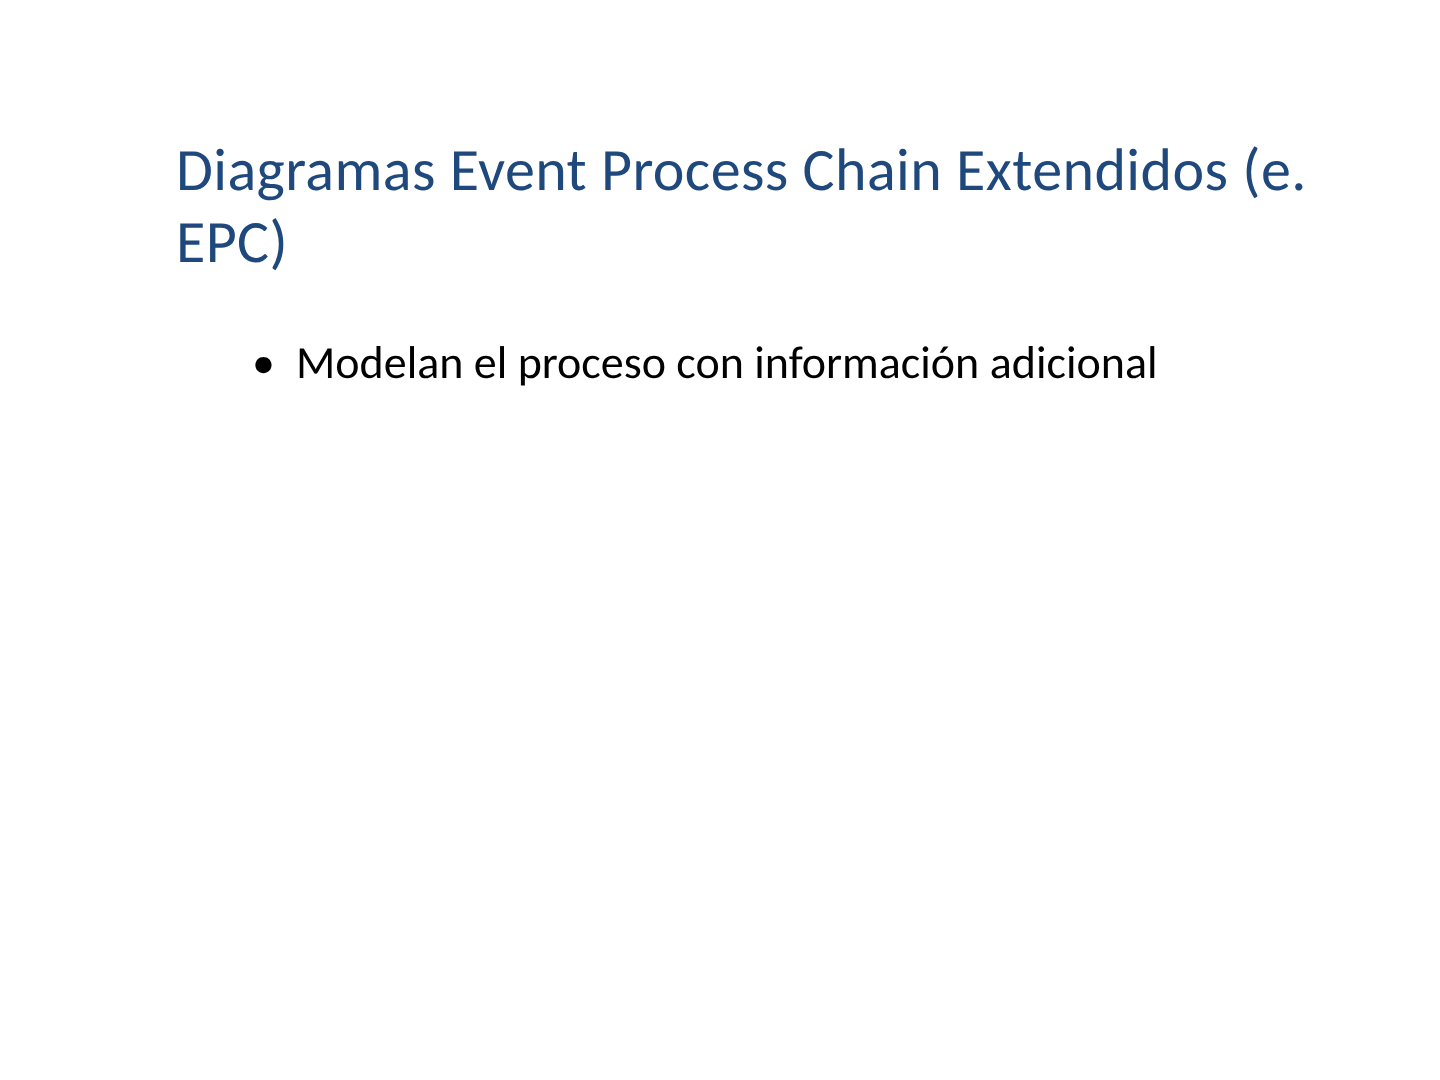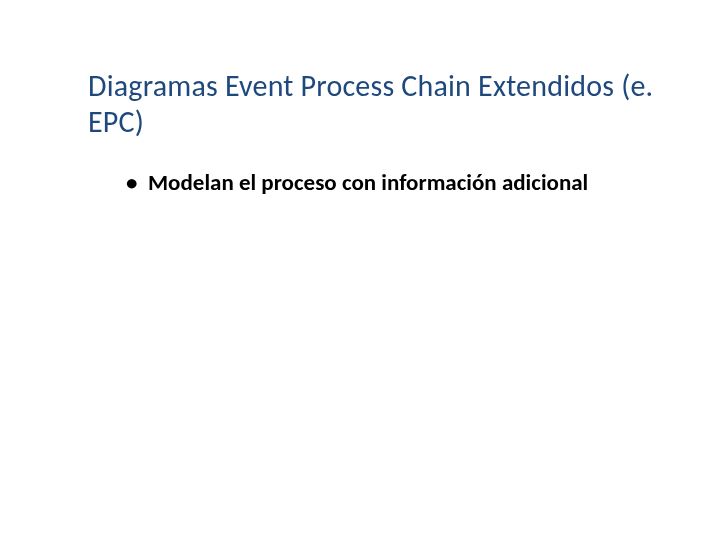--- a/index.html
+++ b/index.html
@@ -27,21 +27,21 @@
     list-style: none;
     padding-left: 22px;
   }
   .bullet-item {
     position: relative;
     font-size: 23px;
     color: #000000;
     line-height: 1.25;
     padding-left: 22px;
     margin-bottom: 2px;
-    font-weight: 700;
+    font-weight: 400;
   }
   .bullet-item::before {
     content: "•";
     position: absolute;
     left: 0;
     top: 0;
     font-size: 23px;
     color: #000000;
   }
 </style>

